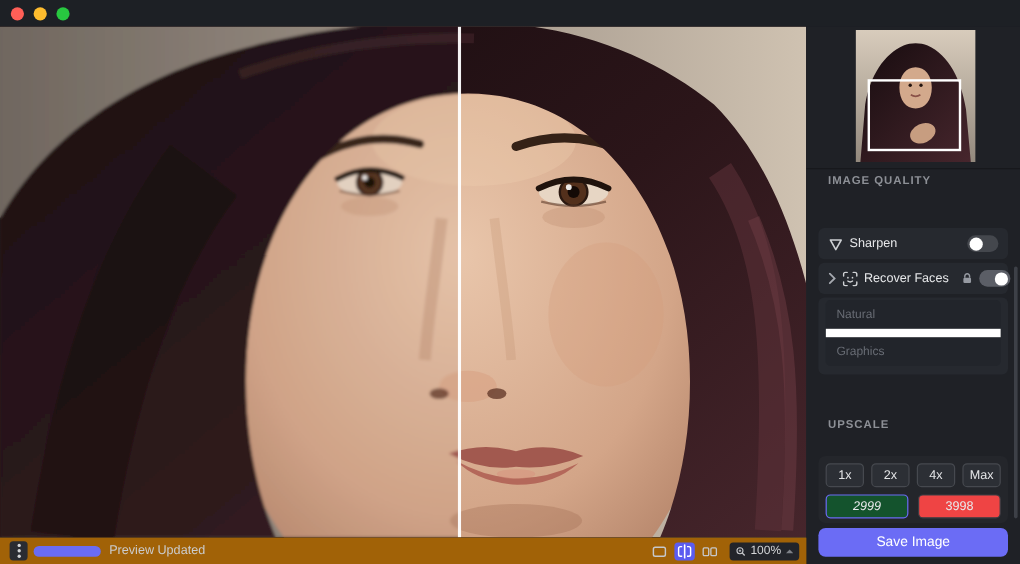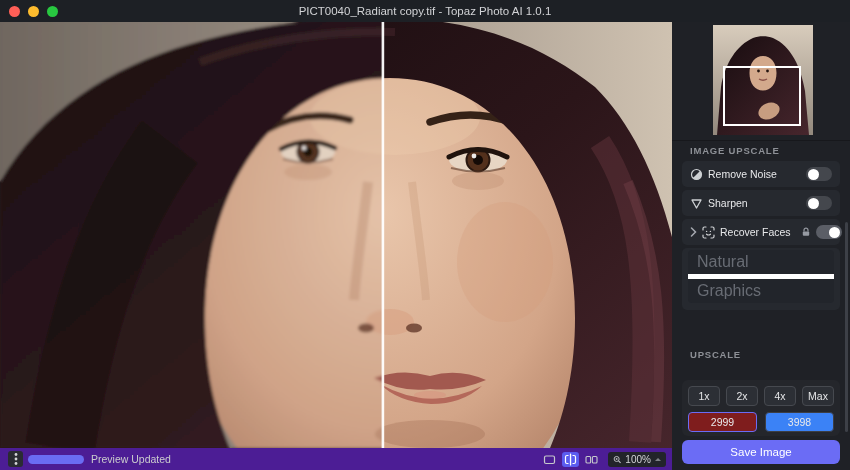--- a/index.html
+++ b/index.html
@@ -17,53 +17,52 @@
   .fcard{position:absolute;left:10px;width:158px;box-sizing:border-box;background:#26292f;border-radius:5px;}
   .frow{height:26px;display:flex;align-items:center;padding:0 8px;gap:5px;box-sizing:border-box;}
   .flabel{font-size:10.5px;color:#e7e8ea;white-space:nowrap;}
   .spacer{flex:1;}
   .toggle{width:26px;height:14px;border-radius:7px;background:#44474d;position:relative;flex:0 0 auto;}
   .toggle .knob{width:11px;height:11px;border-radius:50%;background:#ffffff;position:absolute;top:1.5px;left:2px;}
   .toggle.on{background:#5b5e66;}
   .toggle.on .knob{left:13px;}
   .gdot{width:5px;height:5px;border-radius:50%;background:#5cbf60;flex:0 0 auto;}
   .modes{margin:2px 6px 6px;background:#22252b;border-radius:4px;overflow:hidden;}
-  .mode{height:24px;display:flex;align-items:center;padding:0 9px;gap:5px;font-size:16px;color:#686c74;}
-  .mode + .mode{border-top:5px solid #ffffff;}
+  .mode{height:24px;display:flex;align-items:center;padding:0 9px;gap:5px;font-size:10px;color:#686c74;}
+  .mode + .mode{border-top:7px solid #ffffff;}
   .mode.selected{color:#ffffff;font-weight:700;}
   .mode .gdot{width:4px;height:4px;}
   .upcard{position:absolute;left:10px;top:358px;width:158px;height:56px;background:#24262b;border-radius:6px;box-sizing:border-box;padding:6px;}
   .factor-row{display:flex;gap:6px;height:20px;}
   .factor-btn{flex:1;background:#2c2f35;border:1px solid #46494f;border-radius:4px;color:#e4e5e7;font-size:10.5px;display:flex;align-items:center;justify-content:center;box-sizing:border-box;}
   .dim-row{display:flex;gap:8px;height:20px;margin-top:6px;}
-  .dim-input{flex:1;min-width:0;background:#3b82f6;border:1px solid #3c3e44;border-radius:4px;color:#e8e9eb;font-size:10.5px;text-align:center;font-family:"Liberation Sans",sans-serif;padding:0;}
-  .dim-input.active{background:#7f1d1d;border:1px solid #6b6cf5;}
+  .dim-input{flex:1;min-width:0;background:#ef4444;border:1px solid #3c3e44;border-radius:4px;color:#e8e9eb;font-size:10.5px;text-align:center;font-family:"Liberation Sans",sans-serif;padding:0;}
+  .dim-input.active{background:#14532d;border:1px solid #6b6cf5;font-style:italic;}
   .save-btn{position:absolute;left:10px;top:418px;width:158px;height:24px;background:#6b6cf5;border:none;border-radius:6px;color:#ffffff;font-size:11.5px;font-family:"Liberation Sans",sans-serif;}
   .scrollbar{position:absolute;left:173px;top:200px;width:3px;height:210px;background:#3d4047;border-radius:2px;}
-  .statusbar{position:absolute;left:0;top:448px;width:672px;height:22px;background:#4c1d95;display:flex;align-items:center;box-sizing:border-box;padding:0 6px 0 8px;}
+  .statusbar{position:absolute;left:0;top:448px;width:672px;height:22px;background:#a16207;display:flex;align-items:center;box-sizing:border-box;padding:0 6px 0 8px;}
   .kebab-btn{width:15px;height:16px;background:#2a2c32;border-radius:3px;display:flex;align-items:center;justify-content:center;flex:0 0 auto;}
   .progress{width:56px;height:9px;border-radius:4.5px;background:#6a6cf3;margin-left:5px;flex:0 0 auto;}
   .status-text{margin-left:7px;font-size:10.5px;color:#cbccce;white-space:nowrap;}
   .viewgroup{margin-left:auto;display:flex;gap:4px;align-items:center;}
   .view-btn{width:17px;height:15px;border-radius:3px;display:flex;align-items:center;justify-content:center;}
   .view-btn.active{background:#5b5cf0;}
   .zoombox{margin-left:8px;width:58px;height:15px;background:#22242a;border-radius:3px;display:flex;align-items:center;padding:0 5px;gap:4px;box-sizing:border-box;}
   .zoom-text{font-size:10px;color:#d4d5d7;flex:1;text-align:right;}
   svg{display:block;}
 </style>
 </head>
 <body>
 
 <div class="titlebar">
   <div class="lights">
     <span class="light l-red"></span>
     <span class="light l-yellow"></span>
     <span class="light l-green"></span>
   </div>
-  <div class="title-text">PICT0040_Radiant copy.tif - Topaz Photo AI 1.0.1</div>
 </div>
 
 <div class="canvas">
   <svg viewBox="0 0 672 426" width="672" height="426">
     <defs>
       <linearGradient id="bgl" x1="0" y1="0" x2="1" y2="0">
         <stop offset="0" stop-color="#6e665e"></stop>
           <stop offset="0.55" stop-color="#a2968a"></stop>
           <stop offset="1" stop-color="#cfc2b1"></stop>
       </linearGradient>
@@ -145,35 +144,22 @@
       <circle cx="45.5" cy="46" r="1.4" fill="#241510"></circle>
       <circle cx="54.5" cy="46" r="1.4" fill="#241510"></circle>
       <path d="M46,54 Q50,56.5 54,54" stroke="#8a5148" stroke-width="1.4" fill="none"></path>
       <path fill-rule="evenodd" fill="url(#tscarf)" d="M4,110 L8,62 C12,38 24,20 40,13 C46,10.5 54,10.5 60,13 C78,21 88,42 92,66 L96,110 Z M50,31 C58,31 63.5,38 63.5,48 C63.5,58.5 58,65.5 50,65.5 C42,65.5 36.5,58.5 36.5,48 C36.5,38 42,31 50,31 Z"></path>
       <ellipse cx="56" cy="86" rx="11" ry="8" fill="#c79d80" transform="rotate(-24 56 86)"></ellipse>
       <rect x="11" y="42" width="76" height="58" fill="none" stroke="#ffffff" stroke-width="2"></rect>
     </svg>
   </div>
   <div class="sb-divider"></div>
 
-  <div class="sb-header" style="top:123px">IMAGE UPSCALE</div>
-
-  <div class="fcard frow" style="top:139px">
-    <span>
-      <svg width="13" height="13" viewBox="0 0 13 13">
-          <circle cx="6.5" cy="6.5" r="5" stroke="#cdd0d3" stroke-width="1.2" fill="none"></circle>
-          <path d="M10.04,2.96 A5,5 0 0 1 2.96,10.04 Z" fill="#cdd0d3"></path>
-        </svg>
-    </span>
-    <span class="flabel">Remove Noise</span>
-    <span class="spacer"></span>
-    <span class="toggle">
-        <span class="knob"></span>
-      </span>
-  </div>
+  <div class="sb-header" style="top:123px">IMAGE QUALITY</div>
+
 
   <div class="fcard frow" style="top:168px">
     <span>
       <svg width="13" height="13" viewBox="0 0 13 13">
           <path d="M2,3 H11 L6.5,11 Z" stroke="#cdd0d3" stroke-width="1.3" fill="none" stroke-linejoin="round"></path>
         </svg>
     </span>
     <span class="flabel">Sharpen</span>
     <span class="spacer"></span>
     <span class="toggle">

